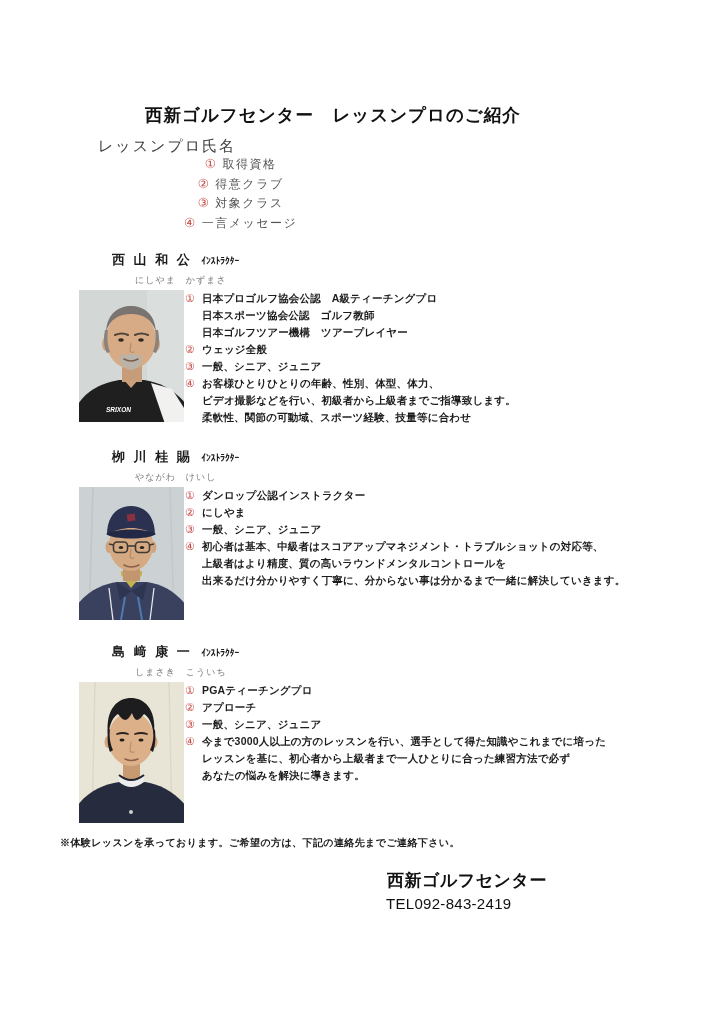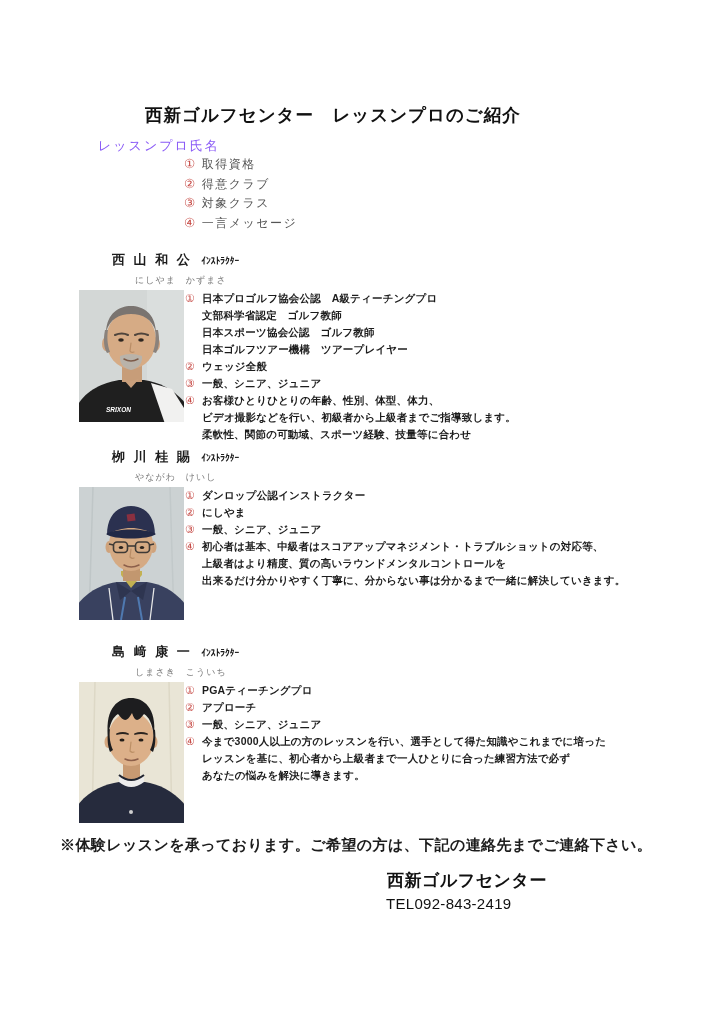--- a/index.html
+++ b/index.html
@@ -2,44 +2,44 @@
 <html><head>
 <meta charset="utf-8">
 <style>
   html,body{margin:0;padding:0;background:#ffffff;}
   body{width:724px;height:1024px;position:relative;overflow:hidden;
        font-family:"Liberation Sans",sans-serif;-webkit-font-smoothing:antialiased;}
   .page{position:absolute;inset:0;background:#ffffff;}
 
   .title{position:absolute;left:145px;top:103px;font-size:17.5px;font-weight:bold;
          color:#111;letter-spacing:1px;white-space:nowrap;}
-  .name-label{position:absolute;left:98px;top:137px;font-size:13px;color:#8b5cf6;
+  .name-label{position:absolute;left:98px;top:137px;font-size:15px;color:#404040;
          letter-spacing:2px;white-space:nowrap;}
   .legend{position:absolute;left:184px;top:155px;}
   .legend-item{height:19.5px;line-height:19.5px;font-size:12px;color:#555;
-         letter-spacing:1.5px;white-space:nowrap;}
+         letter-spacing:1.5px;white-space:nowrap;text-align:center;}
   .legend-item .lnum{color:#c64a45;margin-right:5px;font-size:12.5px;}
 
   .instr{position:absolute;left:0;width:724px;height:200px;}
   .s1{top:250px;} .s2{top:447px;} .s3{top:642px;text-decoration:underline;}
   .iname{position:absolute;left:112px;top:0;white-space:nowrap;}
   .iname .nm{font-size:13px;font-weight:bold;color:#1c1c1c;letter-spacing:2.5px;}
   .iname .role{font-size:9.5px;font-weight:bold;color:#1c1c1c;margin-left:9px;
          letter-spacing:0;}
   .furi{position:absolute;left:127px;top:24px;font-size:9px;color:#787878;
          letter-spacing:1px;white-space:nowrap;margin-left:8px;}
   .photo{position:absolute;left:79px;top:40px;width:105px;font-size:0;line-height:0;}
   .photo svg{display:block;}
   .rows{position:absolute;left:185px;top:40px;}
   .row{display:flex;height:17px;line-height:17px;font-size:10.5px;font-weight:bold;
        color:#1c1c1c;white-space:nowrap;}
   .row .rnum{width:17px;flex:none;color:#c64a45;font-weight:normal;font-size:11px;}
   .row .rtxt{letter-spacing:0.2px;}
 
-  .note{position:absolute;left:60px;top:836px;font-size:15px;font-weight:bold;
+  .note{position:absolute;left:60px;top:836px;font-size:10px;font-weight:bold;
         color:#1c1c1c;letter-spacing:0.4px;white-space:nowrap;}
   .company{position:absolute;left:387px;top:869px;font-size:17px;font-weight:bold;
         color:#111;letter-spacing:0.5px;white-space:nowrap;}
   .tel{position:absolute;left:386px;top:895px;font-size:15px;font-weight:normal;
         color:#111;letter-spacing:0.3px;white-space:nowrap;}
 </style>
 </head>
 <body>
 
 <div class="page">
@@ -80,24 +80,20 @@
         <path d="M52,53 L51,61 Q52,63 55,62" stroke="#b98d66" stroke-width="1.2" fill="none" stroke-linecap="round"></path>
         <path d="M41,66 Q52,62 63,66 Q64,77 52,80 Q40,77 41,66 Z" fill="#b9b3aa"></path>
         <path d="M45,69 Q52,73 59,69" stroke="#7c5a48" stroke-width="1.5" fill="none" stroke-linecap="round"></path>
         <text x="27" y="122" font-size="6.5" font-style="italic" font-weight="bold" fill="#ffffff" font-family="Liberation Sans, sans-serif">SRIXON</text>
       </svg>
     </div>
     <div class="rows">
       <div class="row">
           <span class="rnum">①</span>
           <span class="rtxt">日本プロゴルフ協会公認　A級ティーチングプロ</span>
-        </div>
-      <div class="row">
-          <span class="rnum"></span>
-          <span class="rtxt">文部科学省認定　ゴルフ教師</span>
         </div>
       <div class="row">
           <span class="rnum"></span>
           <span class="rtxt">日本スポーツ協会公認　ゴルフ教師</span>
         </div>
       <div class="row">
           <span class="rnum"></span>
           <span class="rtxt">日本ゴルフツアー機構　ツアープレイヤー</span>
         </div>
       <div class="row">

